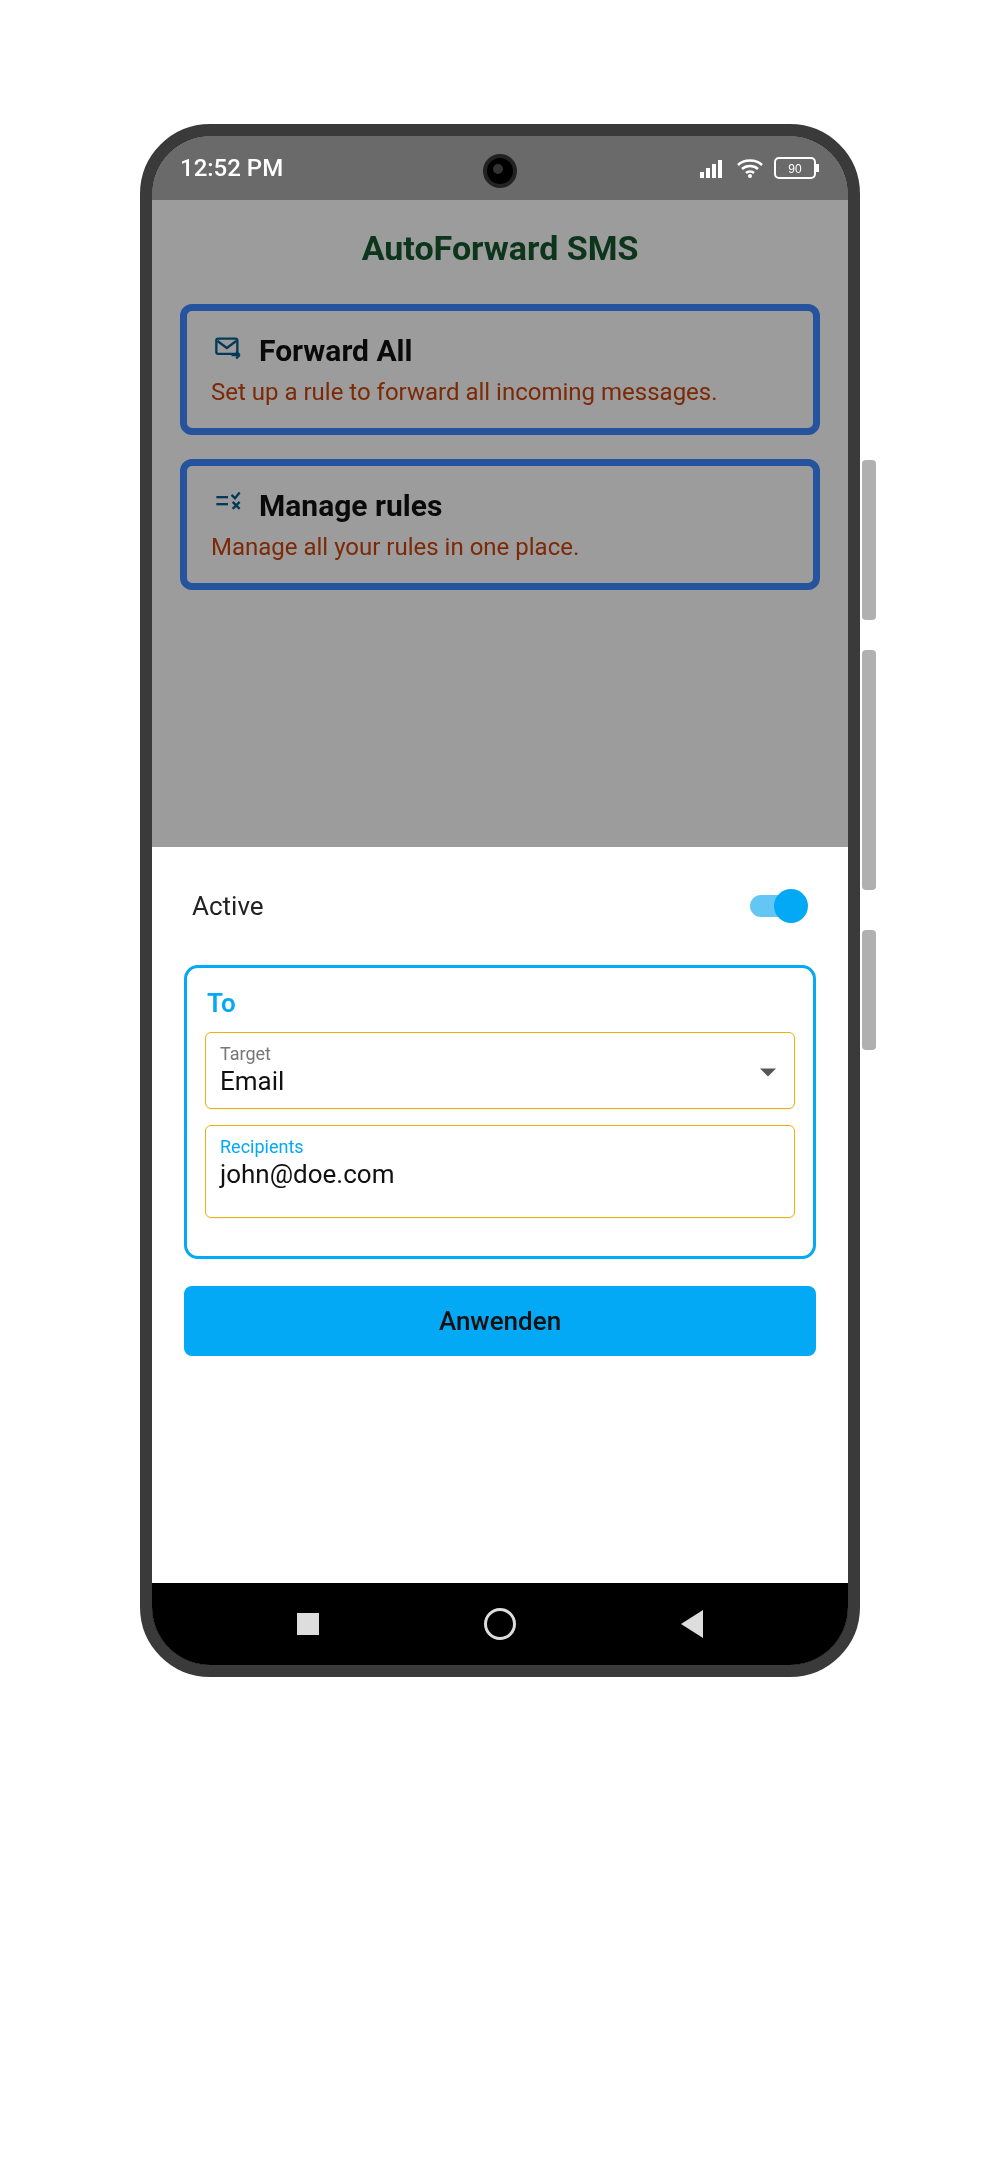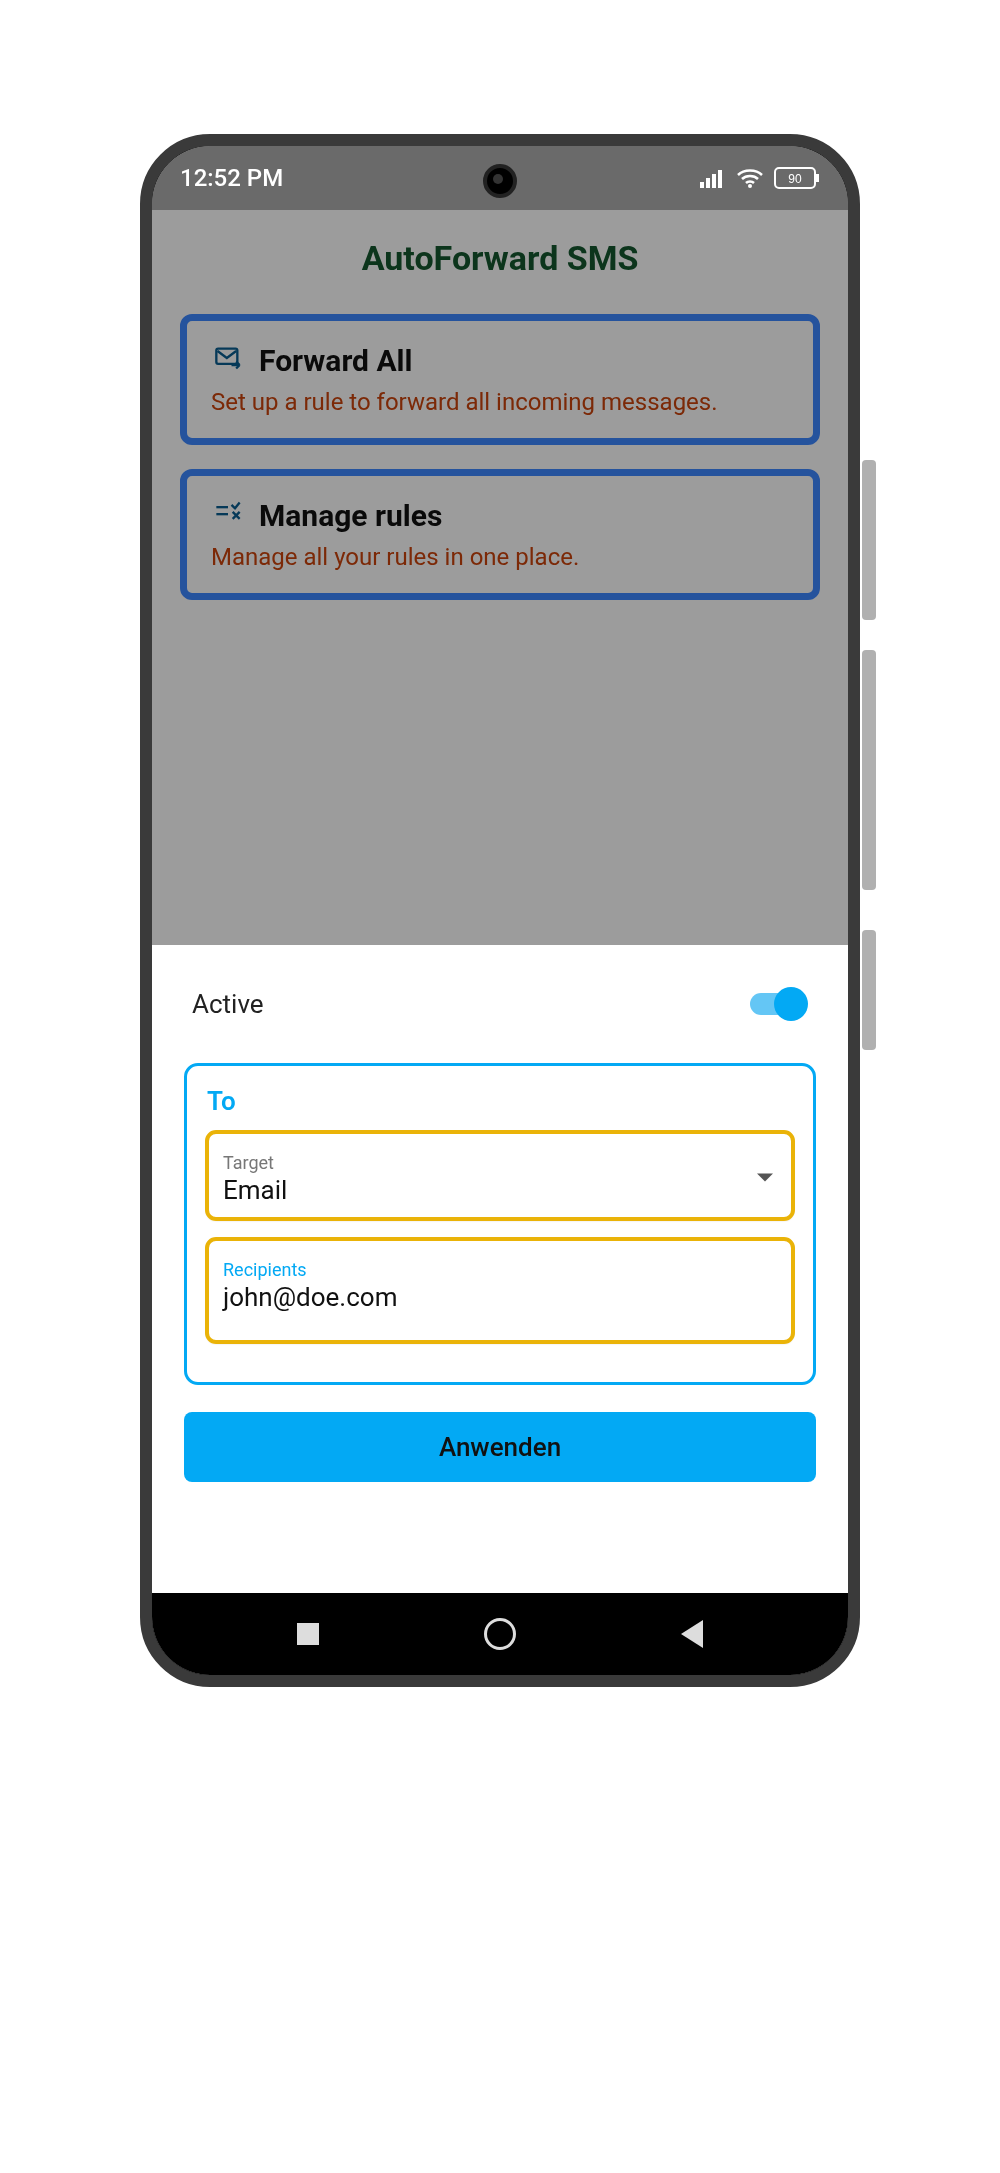--- a/index.html
+++ b/index.html
@@ -1,20 +1,20 @@
 <!DOCTYPE html>
 <html><head>
 <meta charset="utf-8">
 <style>
   * { box-sizing: border-box; margin: 0; padding: 0; }
   html, body { width: 1000px; height: 2173px; background: #fff; font-family: -apple-system, BlinkMacSystemFont, "Segoe UI", Roboto, sans-serif; }
   .device-frame {
     position: absolute;
     left: 140px;
-    top: 134px;
+    top: 124px;
     width: 720px;
     height: 1553px;
     border: 12px solid #3a3a3a;
     border-radius: 70px;
     background: #000;
     overflow: hidden;
     box-shadow: inset 0 0 0 3px #888;
   }
   .side-btn {
     position: absolute;
@@ -100,21 +100,21 @@
   .card-sub { font-size: 24px; color: #c2410c; }
   .card-icon { width: 34px; height: 34px; color: #0a5a8a; }
 
   .bottom-sheet {
     position: absolute;
     left: 0; right: 0; bottom: 0;
     background: #fff;
     border-top-left-radius: 0;
     border-top-right-radius: 0;
     padding: 30px 0 30px;
-    height: 648px;
+    height: 736px;
   }
   .row-active {
     display: flex; align-items: center; justify-content: space-between;
     padding: 12px 40px 24px;
   }
   .row-active .lbl { font-size: 26px; color: #222; }
   .switch {
     width: 58px; height: 34px; position: relative;
   }
   .switch .track {
@@ -127,23 +127,23 @@
   }
   .to-panel {
     margin: 18px 32px 0;
     border: 3px solid #03a9f4;
     border-radius: 14px;
     padding: 16px 14px 22px;
   }
   .to-label { color: #03a9f4; font-size: 26px; font-weight: 600; padding: 4px 6px 14px; }
   .field {
     background: #fff;
-    border: 4px solid #eab308;
-    border-radius: 11px;
-    padding: 18px 14px 12px;
+    border: 1px solid #eab308;
+    border-radius: 6px;
+    padding: 10px 14px 12px;
     margin: 0 4px 16px;
     box-shadow: 0 1px 1px rgba(0,0,0,0.04);
     position: relative;
   }
   .field .floating { font-size: 18px; color: #777; margin-bottom: 2px; }
   .field.focused .floating { color: #03a9f4; }
   .field .value { font-size: 26px; color: #111; }
   .field .chevron {
     position: absolute; right: 18px; top: 50%; transform: translateY(-30%);
     width: 0; height: 0;

